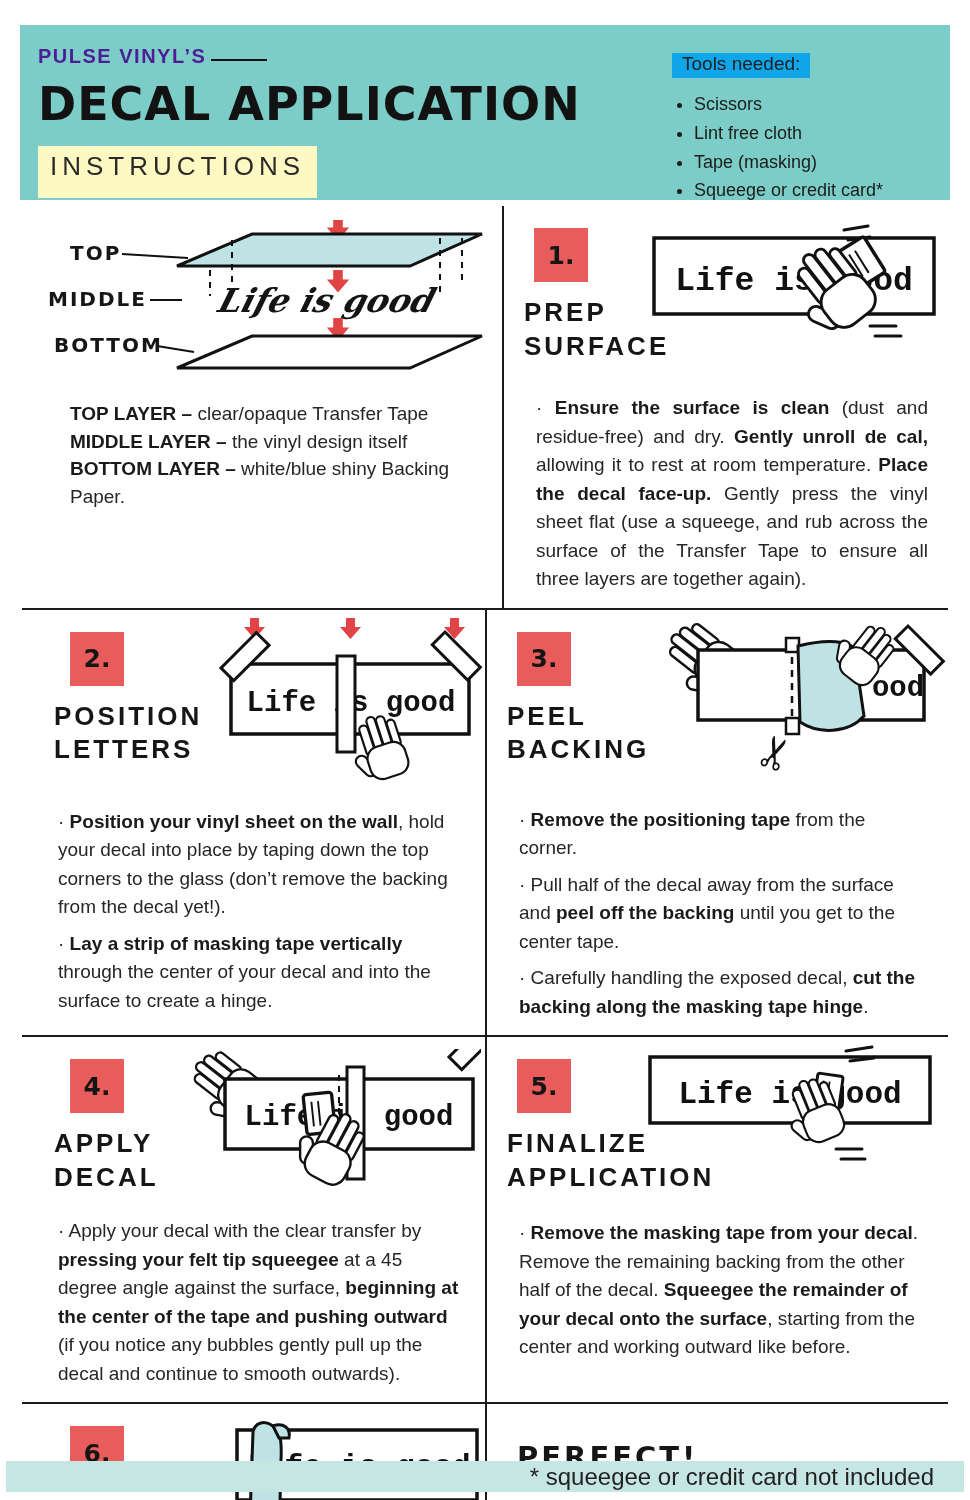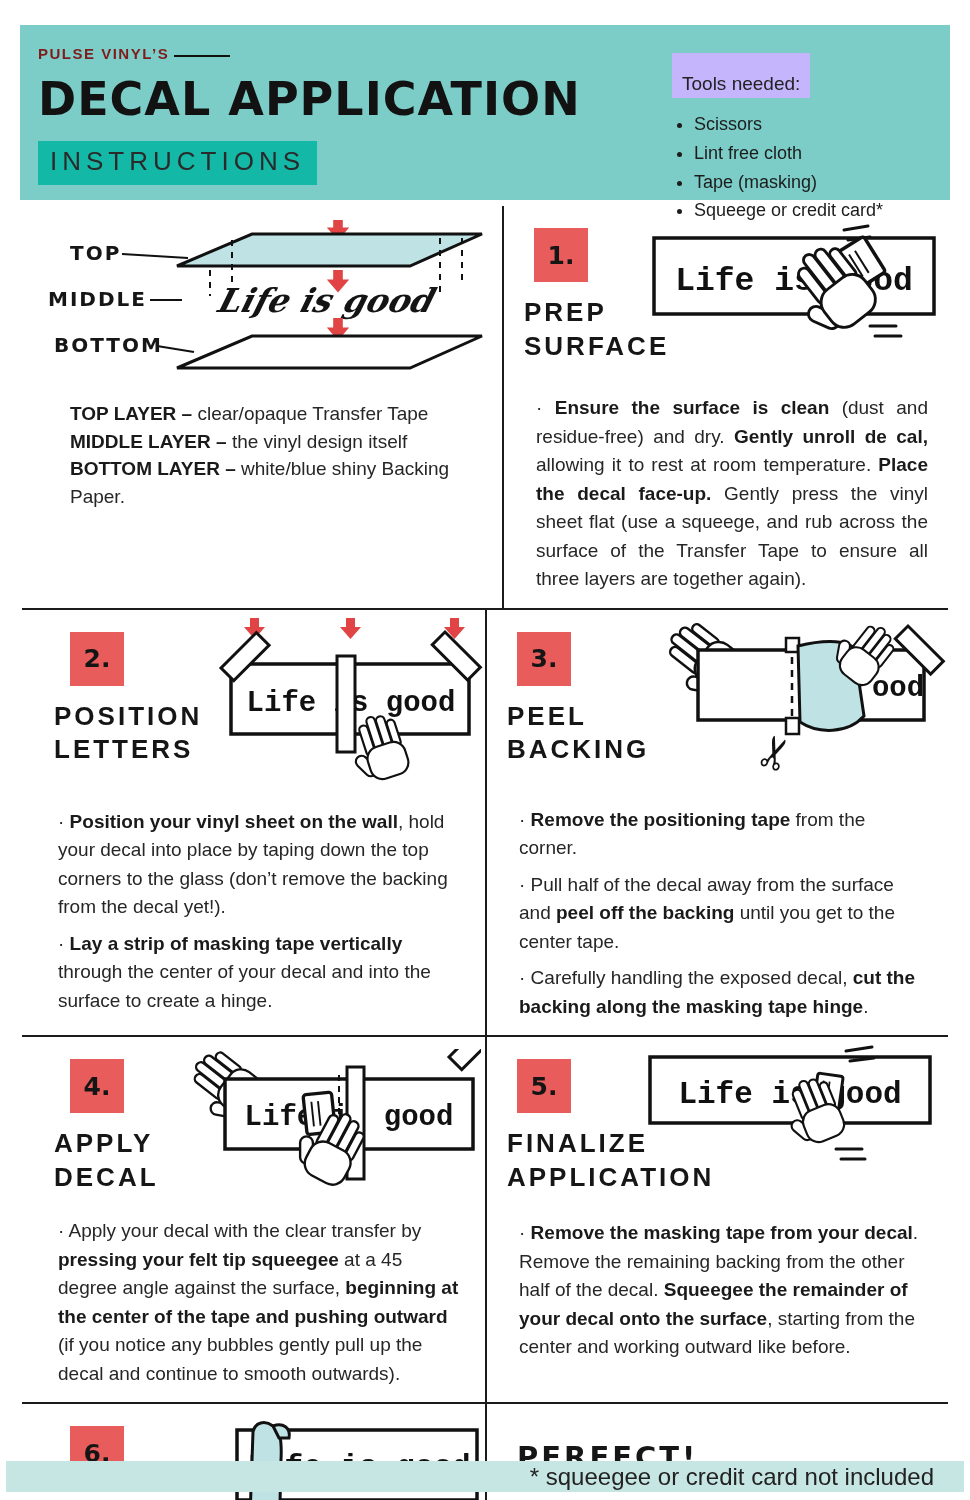--- a/index.html
+++ b/index.html
@@ -1,28 +1,28 @@
 <!DOCTYPE html>
 <html><head>
 <meta charset="utf-8">
 <style>
   html,body{margin:0;padding:0;background:#fff;}
   .page{width:970px;height:1500px;position:relative;overflow:hidden;background:#fff;
         font-family:"Liberation Sans",sans-serif;color:#1e1e1e;}
   
   .header{margin:25px 20px 6px;background:#7ccdc7;height:175px;box-sizing:border-box;
           display:flex;justify-content:space-between;padding:20px 26px 0 18px;}
-  .brand{font-size:15px;font-weight:700;letter-spacing:1.5px;color:#7f1d1d;}
+  .brand{font-size:20px;font-weight:700;letter-spacing:1.5px;color:#4c1d95;}
   .brand-line{display:inline-block;width:56px;border-bottom:2px solid #111;margin-left:5px;vertical-align:2px;}
   .page-title{font-family:"DejaVu Sans",sans-serif;font-size:46px;font-weight:700;
               letter-spacing:1px;color:#121212;margin-top:9px;white-space:nowrap;}
-  .subtitle{display:inline-block;background:#14b8a6;color:#2a2a2a;font-size:26px;
-            letter-spacing:5px;padding:5px 12px 8px;margin-top:15px;}
+  .subtitle{display:inline-block;background:#fef9c3;color:#2a2a2a;font-size:26px;
+            letter-spacing:5px;padding:5px 12px 16px;margin-top:15px;}
   .tools{width:252px;padding-top:8px;}
-  .tools-label{display:inline-block;background:#c4b5fd;color:#222;font-size:19px;padding:20px 10px 3px;}
+  .tools-label{display:inline-block;background:#0ea5e9;color:#222;font-size:19px;padding:0 10px 3px;}
   .tools ul{margin:12px 0 0;padding-left:22px;font-size:18px;line-height:1.6;color:#1c1c1c;}
   
   .main{margin:0 22px;}
   .row{display:grid;grid-template-columns:1fr 1fr;}
   .row+.row{border-top:2.5px solid #1b1b1b;}
   .r1{min-height:310px}.r2{min-height:318px}.r3{min-height:311px}.r4{min-height:308px}
   .cell{box-sizing:border-box;position:relative;padding:14px 12px 6px 20px;}
   .cell.right{border-left:2.5px solid #1b1b1b;padding-left:16px;}
   
   .numbox{width:54px;height:54px;background:#e85d5b;display:flex;align-items:center;justify-content:center;

